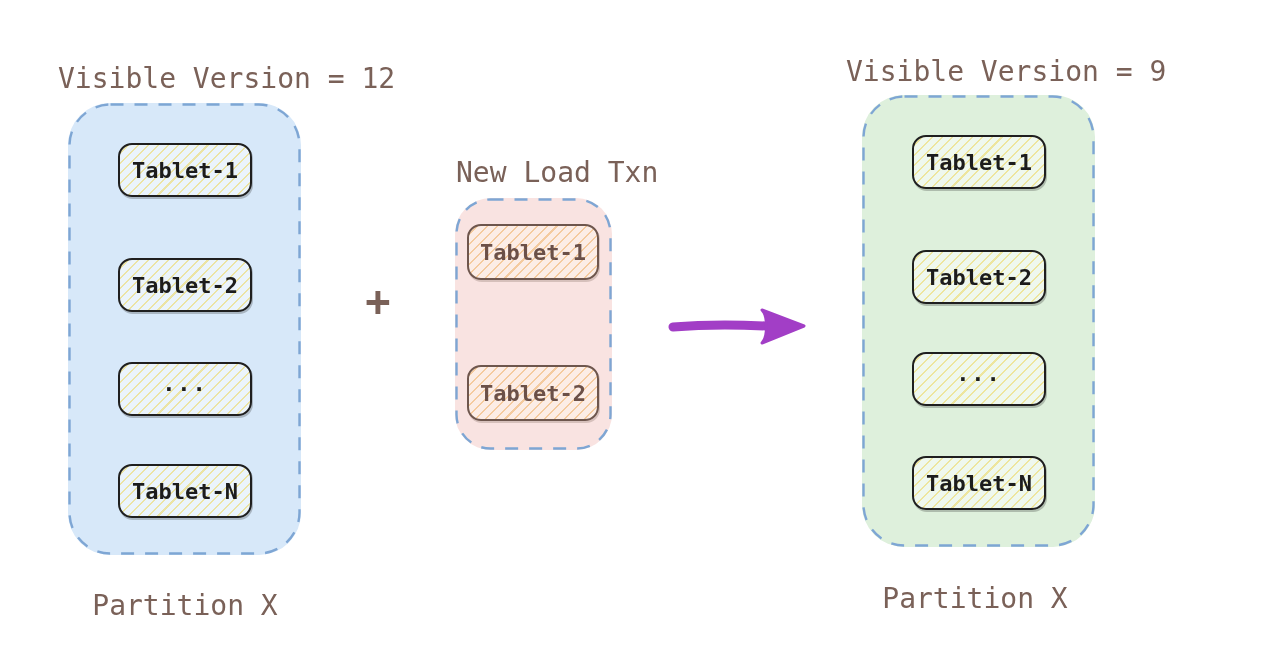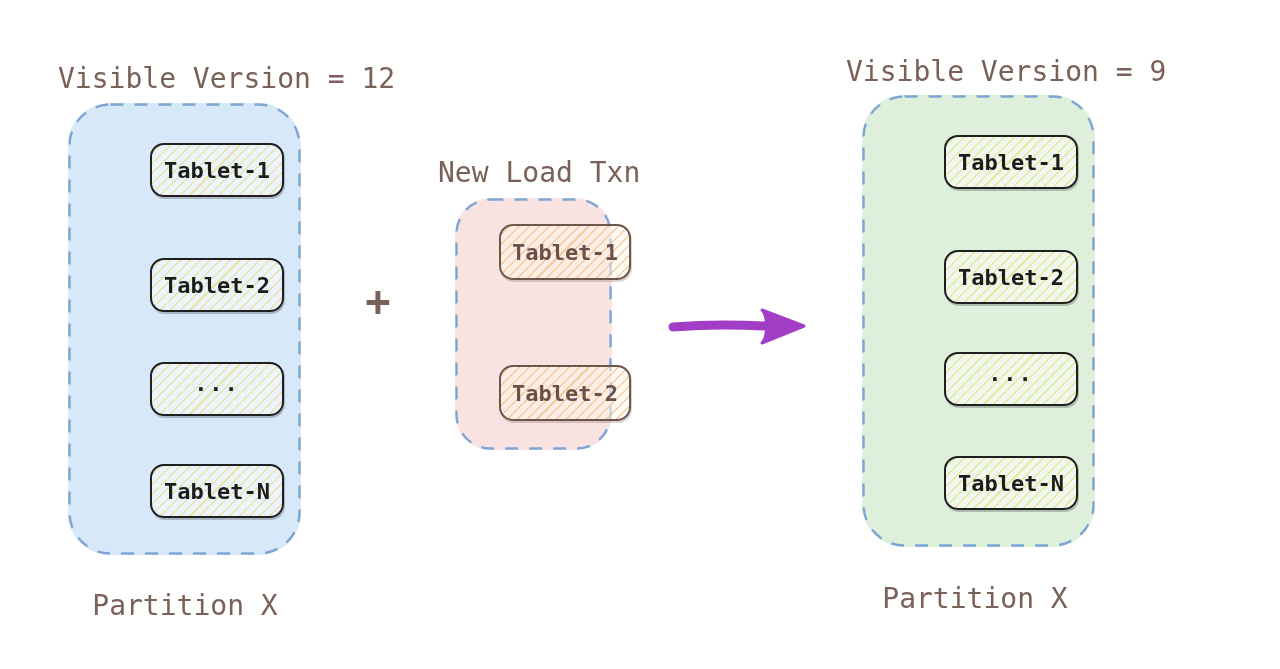--- a/index.html
+++ b/index.html
@@ -20,21 +20,20 @@
   .tablet {
     position:absolute; width:134px; height:54px; box-sizing:border-box;
     border:2.5px solid #1f1f1f; border-radius:14px;
     display:flex; align-items:center; justify-content:center;
     font-size:22px; font-weight:600; color:#1c1c1c;
     background-color:rgba(255,255,255,0.5);
     background-image:repeating-linear-gradient(135deg,
       rgba(0,0,0,0) 0px, rgba(0,0,0,0) 5.5px,
       rgba(236,214,92,0.55) 5.5px, rgba(236,214,92,0.55) 7px);
     box-shadow:1px 2px 0 rgba(31,31,31,0.25);
-    margin-left:32px;
   }
   .tablet.warm {
     border-color:#6e564d; color:#6b5048;
     background-color:rgba(255,246,235,0.55);
     background-image:repeating-linear-gradient(135deg,
       rgba(0,0,0,0) 0px, rgba(0,0,0,0) 5.5px,
       rgba(238,174,100,0.55) 5.5px, rgba(238,174,100,0.55) 7px);
     box-shadow:1px 2px 0 rgba(110,86,77,0.25);
   }
   .tablet .dots-text { transform:translateY(-6px); letter-spacing:2px; }
@@ -66,21 +65,21 @@
     </div>
     <div class="tablet" style="left:50px; top:361px;">
       <span>Tablet-N</span>
     </div>
   </div>
 
   <div class="label" style="left:80px; top:589px; width:210px;">Partition X</div>
 
   <div id="plus">+</div>
 
-  <div class="label" style="left:438px; top:156px; width:180px;">New Load Txn</div>
+  <div class="label" style="left:456px; top:156px; width:180px;">New Load Txn</div>
 
   <div class="container" style="left:455px; top:198px; width:157px; height:252px; background:#f9e3e1; border-radius:36px;">
     <svg class="dash" viewBox="0 0 157 252" preserveAspectRatio="none">
       <rect x="1.5" y="1.5" width="154" height="249" rx="34"></rect>
     </svg>
     <div class="tablet warm" style="left:12px; top:26px; width:132px; height:56px;">
       <span>Tablet-1</span>
     </div>
     <div class="tablet warm" style="left:12px; top:167px; width:132px; height:56px;">
       <span>Tablet-2</span>

